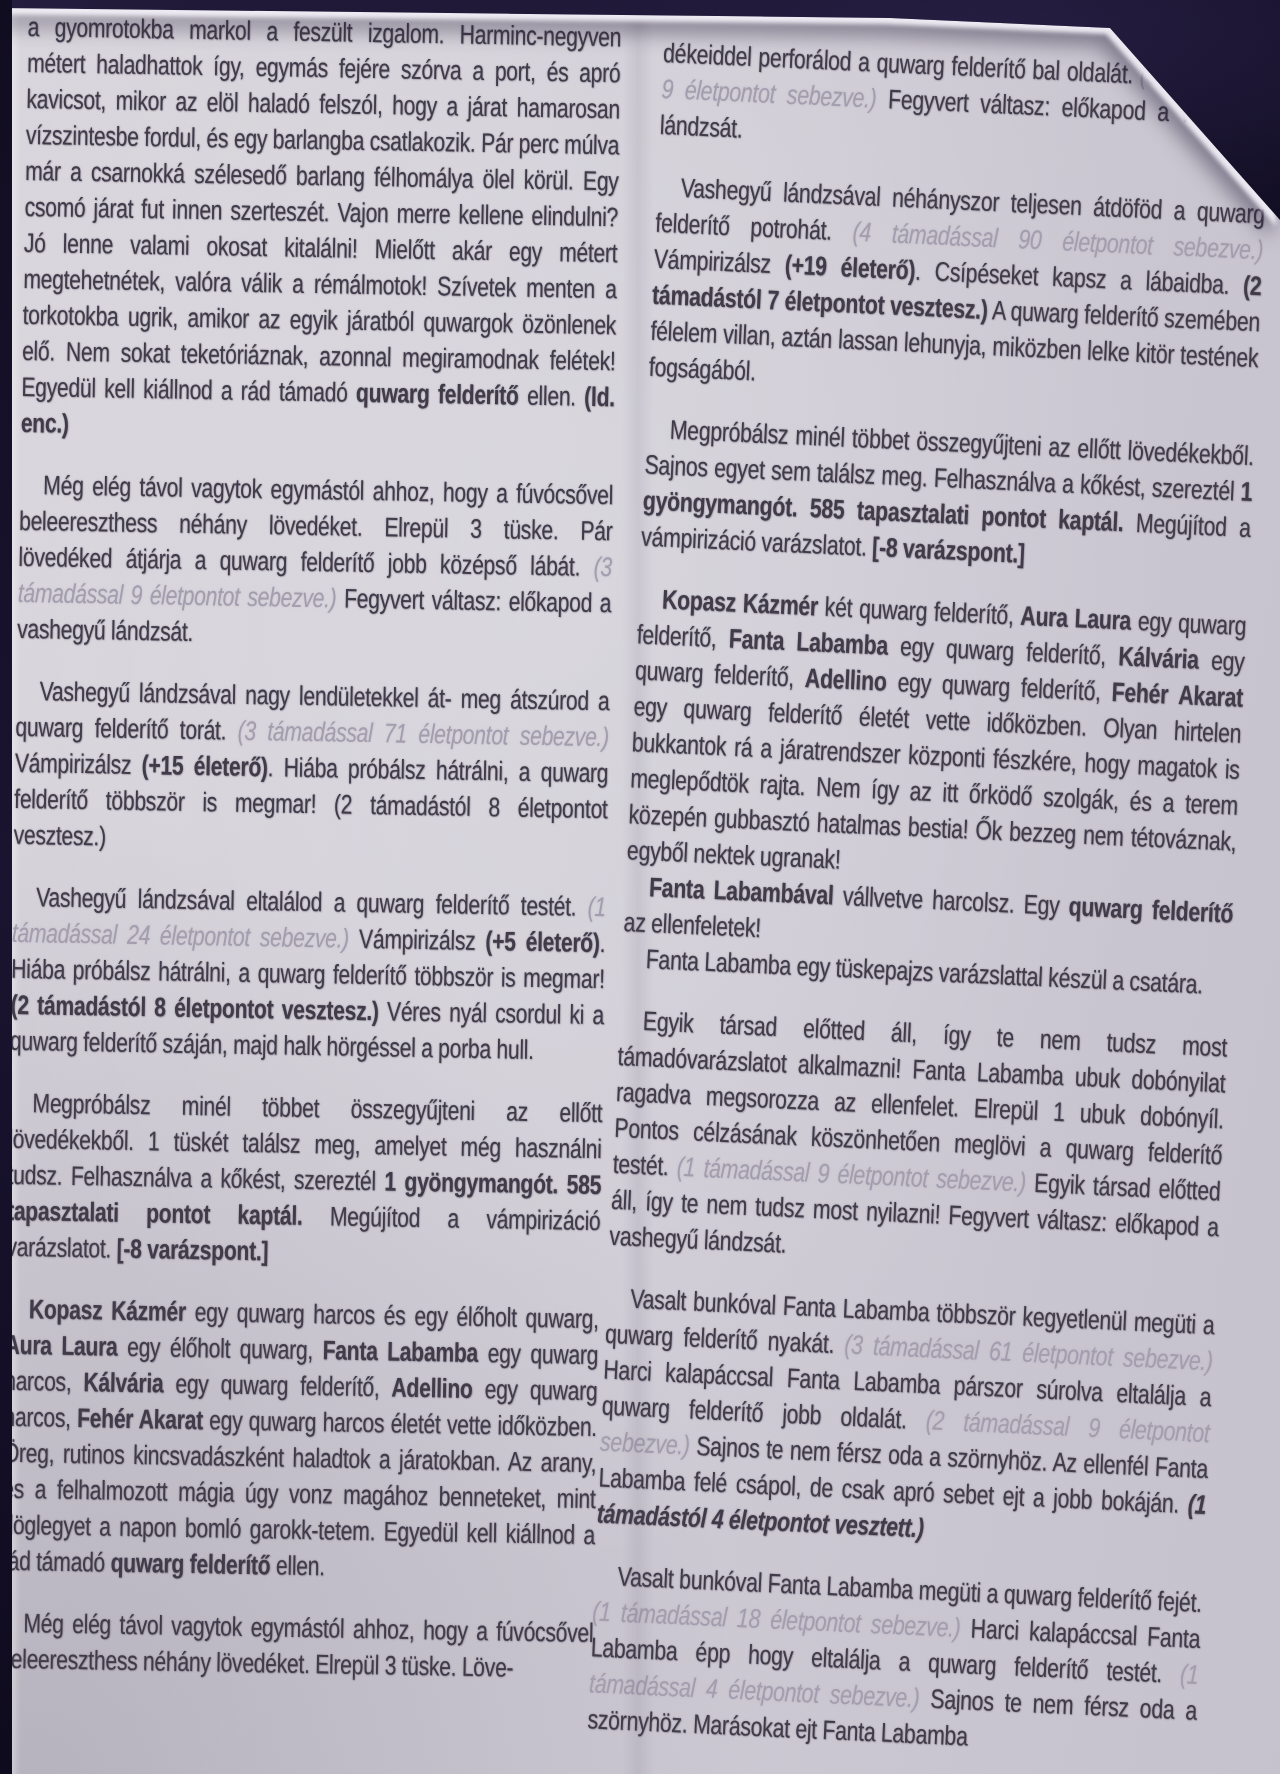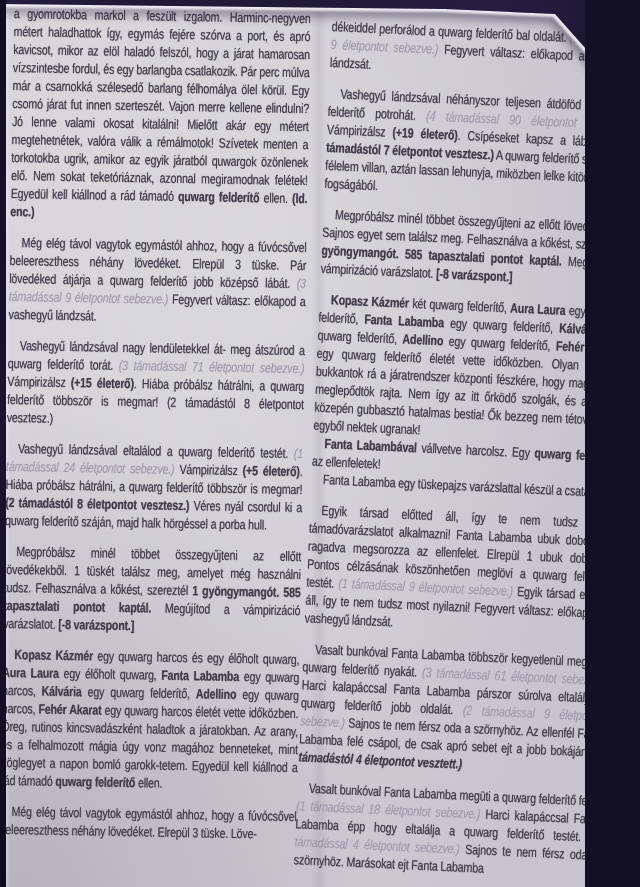--- a/index.html
+++ b/index.html
@@ -1,21 +1,21 @@
 <!DOCTYPE html>
 <html lang="hu"><head>
 <meta charset="utf-8">
 <style>
   html,body{margin:0;padding:0;}
   body{
     width:640px;height:887px;overflow:hidden;
     background:#130f24;
     font-family:"Liberation Sans", sans-serif;
   }
-  .photo{position:relative;width:585px;height:887px;overflow:hidden;background:#130f24;}
+  .photo{position:relative;width:640px;height:887px;overflow:hidden;background:#130f24;}
   
   .page{
     position:absolute;left:6px;top:0;width:650px;height:910px;
     background:
       radial-gradient(ellipse at 42% 32%, rgba(255,255,255,0.20), rgba(255,255,255,0) 58%),
       radial-gradient(ellipse at 0% 100%, rgba(40,32,60,0.18), rgba(40,32,60,0) 40%),
       linear-gradient(100deg,#d9d6dd 0%,#cfccd5 45%,#c5c1cd 100%);
     box-shadow:inset 2px 0 3px rgba(255,255,255,0.35);
   }
   .col{

